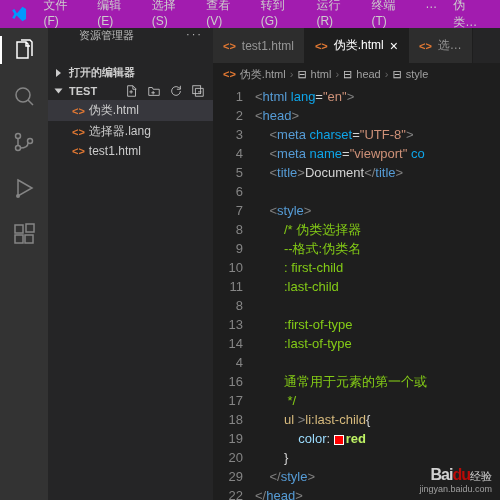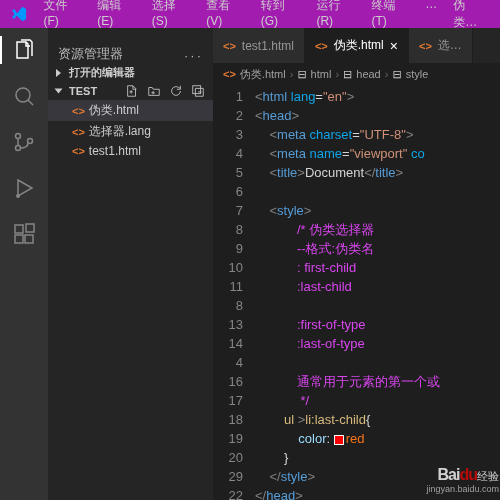--- a/index.html
+++ b/index.html
@@ -5,21 +5,21 @@
 * { margin: 0; padding: 0; box-sizing: border-box; font-family: "Segoe UI", Tahoma, sans-serif; }
 body { background: #1e1e1e; color: #cccccc; width: 500px; height: 500px; overflow: hidden; font-size: 12px; }
 .menubar { height: 28px; background: #a21caf; display: flex; align-items: center; padding: 0 4px; gap: 2px; }
 .menubar .logo { width: 18px; height: 18px; margin: 0 6px; }
 .menubar .menu-item { padding: 4px 8px; color: #ccc; font-size: 12px; cursor: pointer; }
 .main { display: flex; height: 472px; }
 .activitybar { width: 48px; background: #333333; display: flex; flex-direction: column; align-items: center; padding-top: 8px; gap: 18px; }
 .activitybar .ab-icon { width: 28px; height: 28px; display: flex; align-items: center; justify-content: center; color: #858585; cursor: pointer; }
 .activitybar .ab-icon.active { color: #fff; border-left: 2px solid #fff; width: 46px; padding-left: 2px; margin-left: -2px;}
 .sidebar { width: 165px; background: #252526; display: flex; flex-direction: column; color: #ccc; }
-.sidebar-header { height: 35px; display: flex; align-items: flex-end; justify-content: space-between; padding: 0 10px; font-size: 13px; color: #bbb; }
+.sidebar-header { height: 35px; display: flex; align-items: flex-start; justify-content: space-between; padding: 0 10px; font-size: 11px; color: #bbb; margin-left: 21px; }
 .sidebar-header .dots { letter-spacing: 2px; }
 .section-header { display: flex; align-items: center; padding: 2px 8px; font-size: 11px; font-weight: bold; gap: 4px; cursor: pointer; }
 .section-toolbar { display: flex; gap: 8px; margin-left: auto; }
 .section-toolbar svg { width: 14px; height: 14px; }
 .file-item { display: flex; align-items: center; padding: 2px 6px 2px 24px; font-size: 12px; cursor: pointer; gap: 4px; }
 .file-item.selected { background: #37373d; }
 .file-icon-brackets { color: #e37933; font-weight: bold; font-size: 11px; }
 .editor { flex: 1; background: #1e1e1e; display: flex; flex-direction: column; overflow: hidden; }
 .tabs { height: 35px; background: #252526; display: flex; align-items: stretch; }
 .tab { display: flex; align-items: center; padding: 0 10px; gap: 6px; font-size: 12px; color: #969696; background: #2d2d2d; border-right: 1px solid #1e1e1e; cursor: pointer; }
@@ -33,24 +33,24 @@
 .gutter div { height: 19px; }
 .code-content { flex: 1; padding-top: 2px; white-space: pre; overflow: hidden; }
 .code-content div { height: 19px; }
 .c-tag { color: #569cd6; }
 .c-brkt { color: #808080; }
 .c-attr { color: #0ea5e9; }
 .c-str { color: #ce9178; }
 .c-txt { color: #d4d4d4; }
 .c-sel { color: #d7ba7d; }
 .c-prop { color: #9cdcfe; }
-.c-com { color: #d946ef; margin-left: 13px; }
-.c-val { color: #f97316; }
+.c-com { color: #84cc16; }
+.c-val { color: #bef264; font-weight: bold; }
 .c-red-box { display: inline-block; width: 10px; height: 10px; border: 1px solid #fff; background: red; vertical-align: middle; margin-right: 2px;}
-.watermark { position: absolute; right: 1px; bottom: 6px; font-size: 11px; color: #fff; opacity: 0.8; text-align: right; }
+.watermark { position: absolute; right: 8px; bottom: 6px; font-size: 11px; color: #fff; opacity: 0.8; text-align: right; }
 .watermark .brand { font-family: Arial; font-weight: bold; letter-spacing: -1px; font-size: 16px; }
 .chevron { display:inline-block; width:0;height:0; border-top:4px solid transparent; border-bottom:4px solid transparent; border-left:5px solid #ccc; margin-right:4px;}
 .chevron.down { transform: rotate(90deg); }
 </style>
 </head>
 <body>
 
 <div class="menubar">
   <svg class="logo" viewBox="0 0 24 24">
       <path fill="#0098ff" d="M17 2l5 3v14l-5 3-9-9 9-11zM3 7l3-2 4 7-4 7-3-2 3-5-3-5z"></path>

